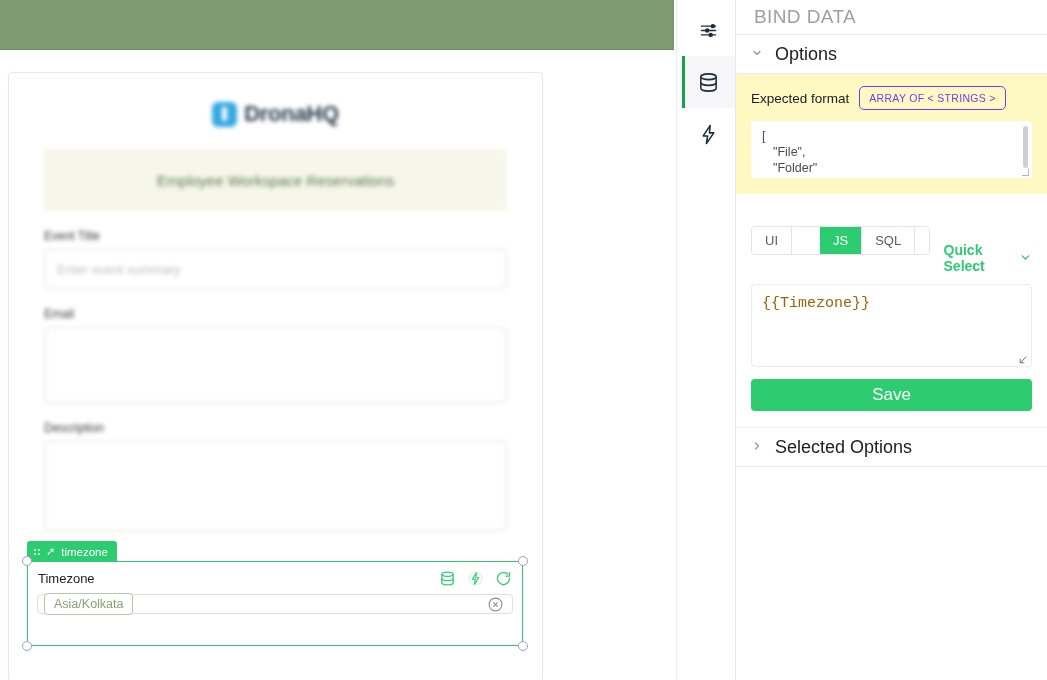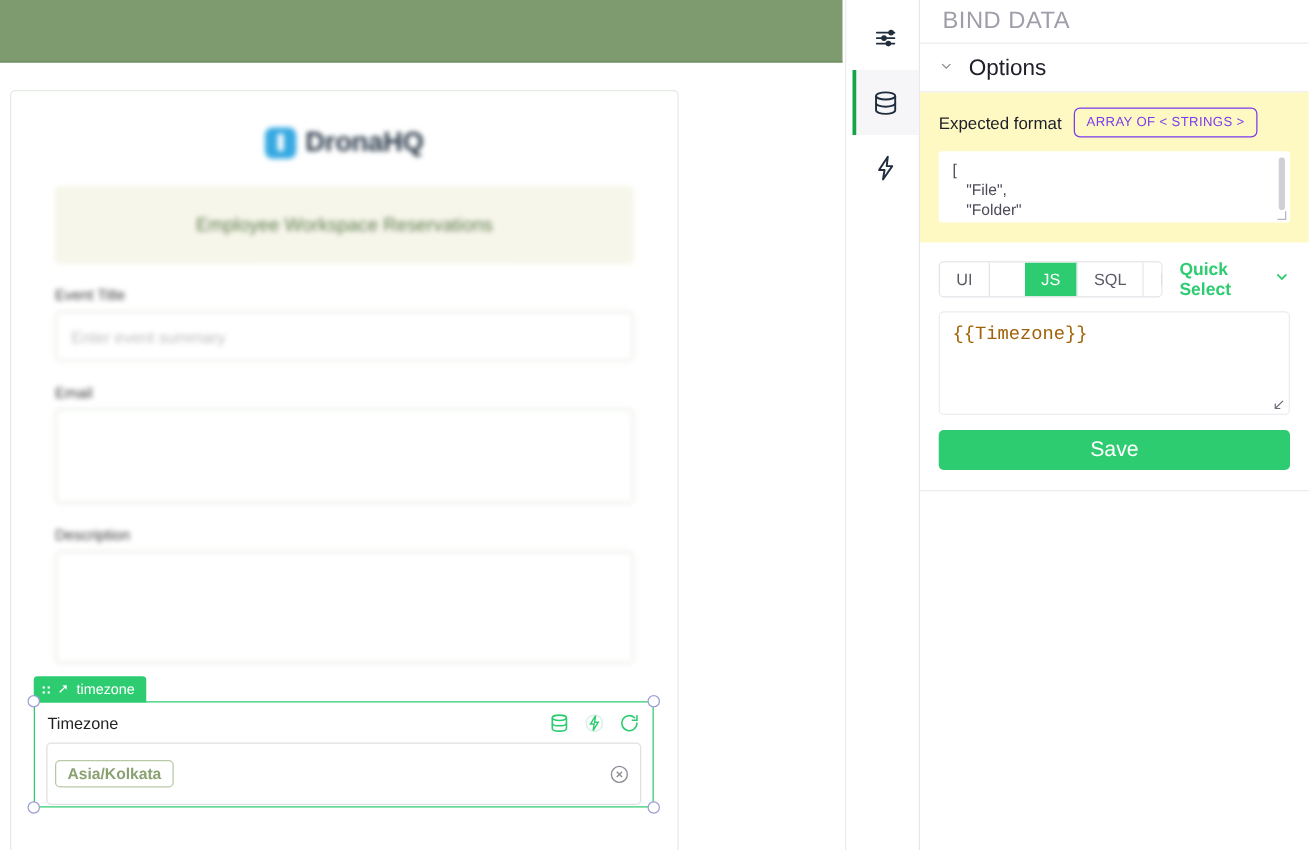--- a/index.html
+++ b/index.html
@@ -85,24 +85,24 @@
   .tz-badge .dots i { width: 2px; height: 2px; background: #fff; border-radius: 50%; display: block; }
   .tz-badge .cursor-glyph { font-size: 11px; line-height: 1; }
   .tz-head {
     display: flex; align-items: center; justify-content: space-between;
     padding: 8px 10px 0 10px;
   }
   .tz-title { font-size: 13px; color: #222; }
   .tz-icons { display: flex; align-items: center; gap: 11px; }
   .tz-icons svg { display: block; }
   .tz-field {
-    margin: 7px 9px 0 9px; height: 50px;
+    margin: 7px 9px 0 9px; height: 20px;
     border: 1px solid #e0e0e0; border-radius: 4px;
     display: flex; align-items: center; justify-content: space-between;
-    padding: 0 8px 0 6px; background: #fff; font-weight: bold;
+    padding: 0 8px 0 6px; background: #fff;
   }
   .tz-chip {
     border: 1px solid #b7c9a6; border-radius: 4px;
     padding: 3px 9px; font-size: 12.5px; color: #8aa172;
     background: #fff;
   }
   .tz-clear { display: flex; align-items: center; }
   .handle {
     position: absolute; width: 10px; height: 10px; border-radius: 50%;
     background: #ffffff; border: 1.4px solid #9b9ed6; z-index: 5;
@@ -177,21 +177,21 @@
     display: flex; border: 1px solid #e3e3e9; border-radius: 4px; overflow: hidden;
   }
   .tab {
     padding: 6px 13px; font-size: 13px; color: #5a5a66;
     background: #ffffff; border-right: 1px solid #e3e3e9; cursor: pointer;
   }
   .tab:last-child { border-right: none; }
   .tab.active { background: #2ecc71; color: #ffffff; margin-left: 28px; }
   .quick-select {
     display: flex; align-items: center; gap: 5px;
-    color: #2ecc71; font-size: 14px; font-weight: bold; cursor: pointer;
+    color: #2ecc71; font-size: 14px; font-weight: bold; cursor: pointer; margin-top: 35px;
   }
   .quick-select .qs-chev { font-size: 11px; }
   .code-box {
     margin-top: 10px; height: 83px; position: relative;
     border: 1px solid #ececf0; border-radius: 4px; background: #ffffff;
     padding: 8px 10px;
   }
   .code-text { font-family: "Liberation Mono", monospace; font-size: 15px; color: #a16207; }
   .code-grip {
     position: absolute; right: 5px; bottom: 5px; width: 9px; height: 9px;
@@ -382,15 +382,23 @@
             <path d="M20 4 7 17M7 9v8h8"></path>
           </svg>
         </span>
       </div>
 
       <button class="save-btn">Save</button>
     </div>
 
     <div class="panel-divider"></div>
 
+    <div class="acc-head">
+      <span class="chev">
+        <svg width="12" height="12" viewBox="0 0 24 24" fill="none" stroke="#8b8b96" stroke-width="2.2" stroke-linecap="round">
+          <path d="M9 6l6 6-6 6"></path>
+        </svg>
+      </span>
+      <span class="acc-label">Selected Options</span>
+    </div>
 
   </div>
 </div>
 
 </body></html>

